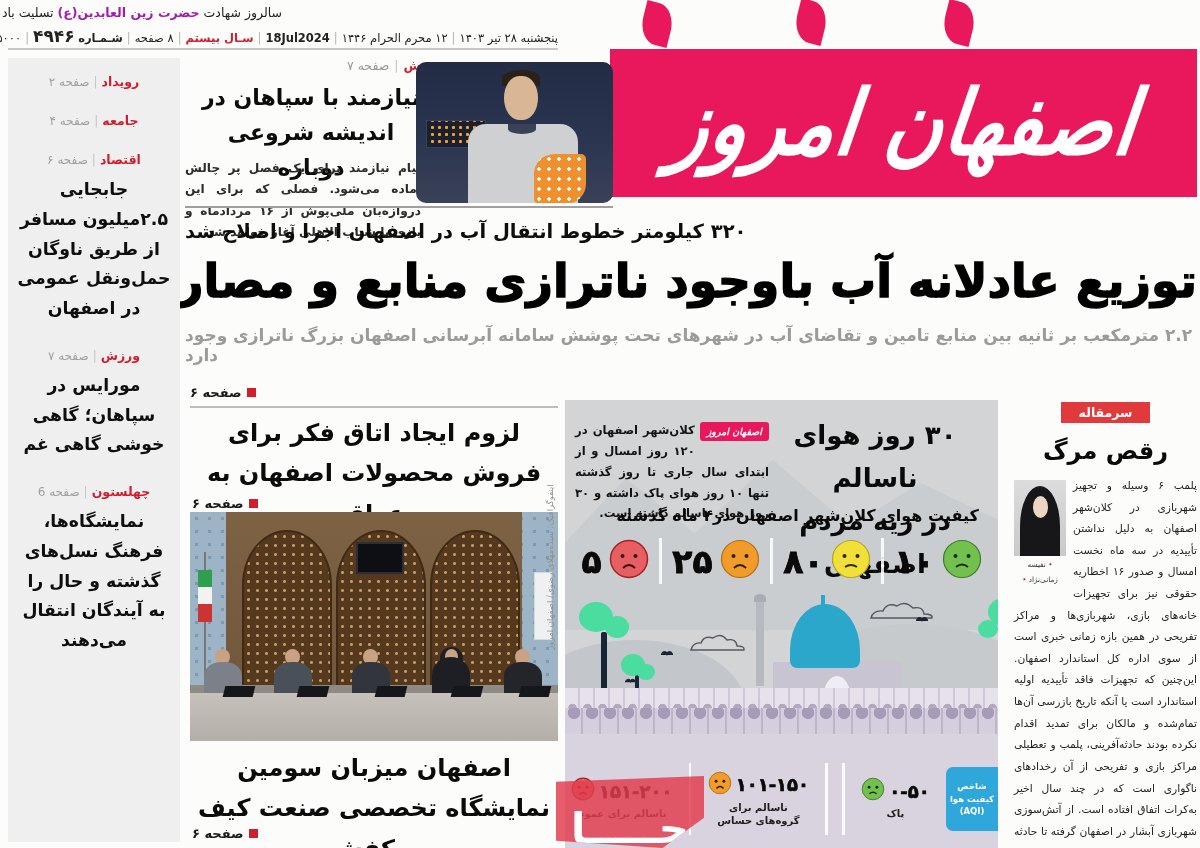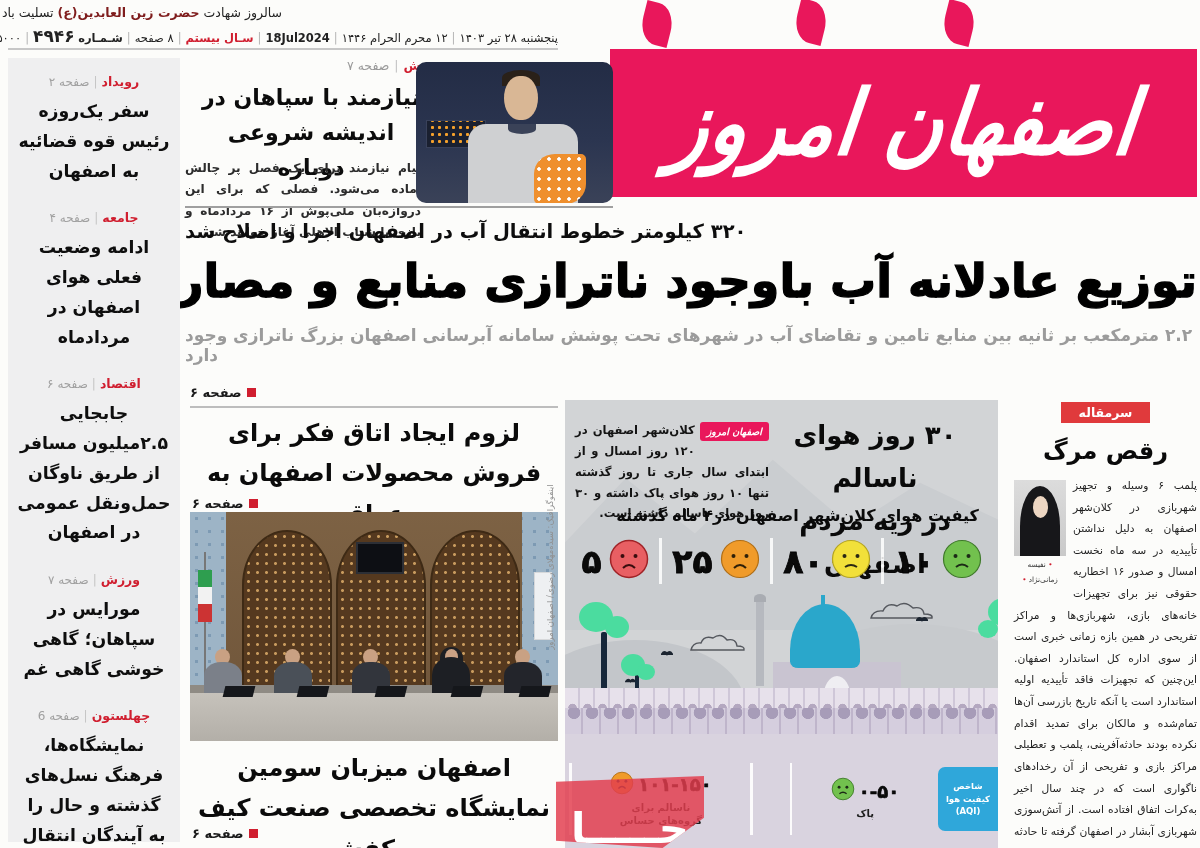--- a/index.html
+++ b/index.html
@@ -2,21 +2,21 @@
 <html lang="fa" dir="rtl"><head>
 <meta charset="utf-8">
 <style>
   html,body{margin:0;padding:0;background:#e8e8e6;}
   .page{position:relative;width:1200px;height:848px;background:#fcfcfa;overflow:hidden;
         font-family:"DejaVu Sans",sans-serif;direction:rtl;}
   .abs{position:absolute;}
 
   
   .condolence{top:5px;left:8px;width:274px;font-size:12.5px;color:#222;text-align:right;white-space:nowrap;}
-  .condolence b{color:#7f1d1d;font-weight:900;}
+  .condolence b{color:#a21caf;font-weight:900;}
   .dateline{top:26px;left:8px;width:550px;font-size:11.5px;color:#222;white-space:nowrap;text-align:right;}
   .dateline .sep{color:#b5b5b5;margin:0 4px;font-weight:400;}
   .dateline .red{color:#d01e2f;font-weight:800;}
   .dateline .bold{font-weight:800;}
   .dateline .big-num{font-size:17px;font-weight:900;}
   .dateline .latin{direction:ltr;unicode-bidi:embed;font-weight:700;}
   .header-rule{top:48px;left:8px;width:550px;height:2px;background:#c7c7c7;}
 
   
   .logo-block{top:49px;left:610px;width:587px;height:148px;background:#e9175b;display:flex;align-items:center;justify-content:center;overflow:hidden;}
@@ -119,21 +119,21 @@
     background-image:radial-gradient(circle at 50% 18%,#a79cb8 6px,transparent 6.6px),repeating-linear-gradient(90deg,#d5cede 0 16px,#bfb5cb 16px 18px);
     background-size:18px 26px,18px 26px;}
   .ground{position:absolute;top:334px;left:0;width:100%;height:114px;background:#d9d3df;}
 
   .legend{position:absolute;top:356px;left:4px;right:0;height:86px;display:flex;align-items:center;justify-content:space-between;}
   .lg{display:flex;flex-direction:column;align-items:center;gap:2px;padding:0 2px;}
   .lg-top{display:flex;align-items:center;gap:4px;}
   .lg .range{font-size:18px;font-weight:900;color:#0a0a0a;direction:ltr;unicode-bidi:embed;-webkit-text-stroke:.6px #000;}
   .lg .lbl{font-size:10px;font-weight:800;color:#1d1d1d;text-align:center;line-height:1.35;max-width:92px;}
   .lg-sep{width:2.5px;height:72px;background:#fff;opacity:.9;}
-  .aqi-box{width:60px;height:64px;background:#2fa7da;border-radius:7px 0 0 7px;color:#fff;font-size:8.5px;font-weight:800;
+  .aqi-box{width:52px;height:64px;background:#2fa7da;border-radius:7px 0 0 7px;color:#fff;font-size:8.5px;font-weight:800;
     display:flex;align-items:center;justify-content:center;text-align:center;line-height:1.5;padding:3px;box-sizing:border-box;}
 
   .ig-credit{top:560px;left:412px;width:280px;height:14px;transform:rotate(-90deg);font-size:8.5px;color:#8f8f8f;text-align:center;white-space:nowrap;}
   .watermark{top:776px;left:556px;width:148px;height:72px;background:rgba(226,62,79,.84);
     clip-path:polygon(0 8%,100% 0,100% 58%,72% 100%,0 90%);display:flex;align-items:flex-end;justify-content:center;
     color:#fff;font-size:42px;font-weight:900;line-height:.9;z-index:6;overflow:hidden;}
 
   
   .editorial{top:402px;left:1014px;width:183px;height:446px;}
   .ed-tag{display:table;margin:0 auto;background:#e03a3c;color:#fff;font-size:12.5px;font-weight:800;padding:3px 18px;}
@@ -383,20 +383,34 @@
                 <circle cx="20" cy="20" r="18" fill="#f09b2a" stroke="#b06e15" stroke-width="1.5"></circle>
                 <circle cx="13.5" cy="17" r="2.4" fill="#2f2008"></circle>
                 <circle cx="26.5" cy="17" r="2.4" fill="#2f2008"></circle>
                 <path d="M14 29 q6 -6 12 0" stroke="#2f2008" stroke-width="2.4" fill="none"></path>
               </svg>
           </span>
         </div>
         <div class="lbl">ناسالم برای گروه‌های حساس</div>
       </div>
       <div class="lg-sep"></div>
+      <div class="lg">
+        <div class="lg-top">
+          <span class="range">۱۵۱-۲۰۰</span>
+          <span class="face">
+            <svg width="24" height="24" viewBox="0 0 40 40">
+                <circle cx="20" cy="20" r="18" fill="#e85f63" stroke="#a02327" stroke-width="2"></circle>
+                <circle cx="13.5" cy="17" r="2.4" fill="#3a0d0e"></circle>
+                <circle cx="26.5" cy="17" r="2.4" fill="#3a0d0e"></circle>
+                <path d="M14 29 q6 -6 12 0" stroke="#3a0d0e" stroke-width="2.4" fill="none"></path>
+              </svg>
+          </span>
+        </div>
+        <div class="lbl">ناسالم برای عموم</div>
+      </div>
     </div>
   </div>
 
   <div class="abs ig-credit">اینفوگرافیک: سیده‌مهلای رضوی/ اصفهان امروز</div>
   <div class="abs watermark">جـــــا</div>
 
   <div class="abs editorial">
     <div class="ed-tag">سرمقاله</div>
     <div class="ed-title">رقص مرگ</div>
     <div class="ed-body">
@@ -410,25 +424,23 @@
         </span>
       </span>
       <span>پلمب ۶ وسیله و تجهیز شهربازی در کلان‌شهر اصفهان به دلیل نداشتن تأییدیه در سه ماه نخست امسال و صدور ۱۶ اخطاریه حقوقی نیز برای تجهیزات خانه‌های بازی، شهربازی‌ها و مراکز تفریحی در همین بازه زمانی خبری است از سوی اداره کل استاندارد اصفهان. این‌چنین که تجهیزات فاقد تأییدیه اولیه استاندارد است یا آنکه تاریخ بازرسی آن‌ها تمام‌شده و مالکان برای تمدید اقدام نکرده بودند حادثه‌آفرینی، پلمب و تعطیلی مراکز بازی و تفریحی از آن رخدادهای ناگواری است که در چند سال اخیر به‌کرات اتفاق افتاده است. از آتش‌سوزی شهربازی آبشار در اصفهان گرفته تا حادثه پارک ارم تهران در اردیبهشت سال ۹۳، حوادث شهربازی‌های اتل گلی تبریز، پاداد اهواز، پارک شاهد تهران و حادثه شهربازی ناژوان در سال گذشته که فقط بخشی از این نوع اتفاقات هستند و درزمان خود با واکنش زیادی هم از سوی مسئولان و مردم مواجه شدند. مسئله قابل تأملی که به غیراستاندارد بودن این تجهیزات بازمی‌گردد و سال‌هاست با عنوان ارابه‌های مرگ از آن‌ها نام‌برده می‌شود حتی، مسئولان هم در دوره‌های مختلف با تأکید بر این موضوع نسبت به ایمن نبودن این وسایل بازی هشدار دادند.</span>
       
     </div>
   </div>
 
   <div class="abs sidebar">
     <div class="sb-item">
       <div class="sb-kicker"><span class="cat">رویداد</span><span class="sep">|</span><span>صفحه ۲</span></div>
-      <div class="sb-title">سفر یک‌روزه رئیس قوه قضائیه به اصفهان</div>
     </div>
     <div class="sb-item">
       <div class="sb-kicker"><span class="cat">جامعه</span><span class="sep">|</span><span>صفحه ۴</span></div>
-      <div class="sb-title">ادامه وضعیت فعلی هوای اصفهان در مردادماه</div>
     </div>
     <div class="sb-item">
       <div class="sb-kicker"><span class="cat">اقتصاد</span><span class="sep">|</span><span>صفحه ۶</span></div>
       <div class="sb-title">جابجایی ۲.۵میلیون مسافر از طریق ناوگان حمل‌ونقل عمومی در اصفهان</div>
     </div>
     <div class="sb-item">
       <div class="sb-kicker"><span class="cat">ورزش</span><span class="sep">|</span><span>صفحه ۷</span></div>
       <div class="sb-title">مورایس در سپاهان؛ گاهی خوشی گاهی غم</div>
     </div>
     <div class="sb-item">

